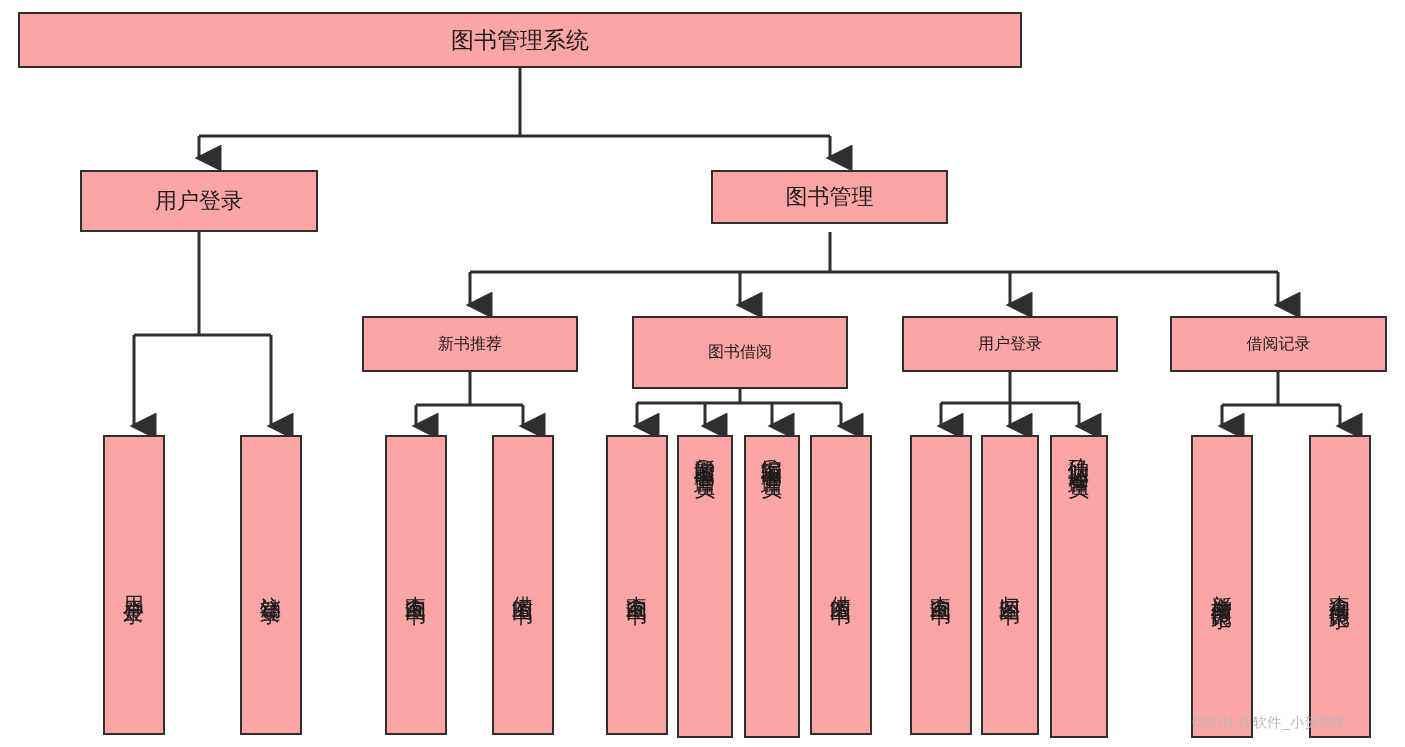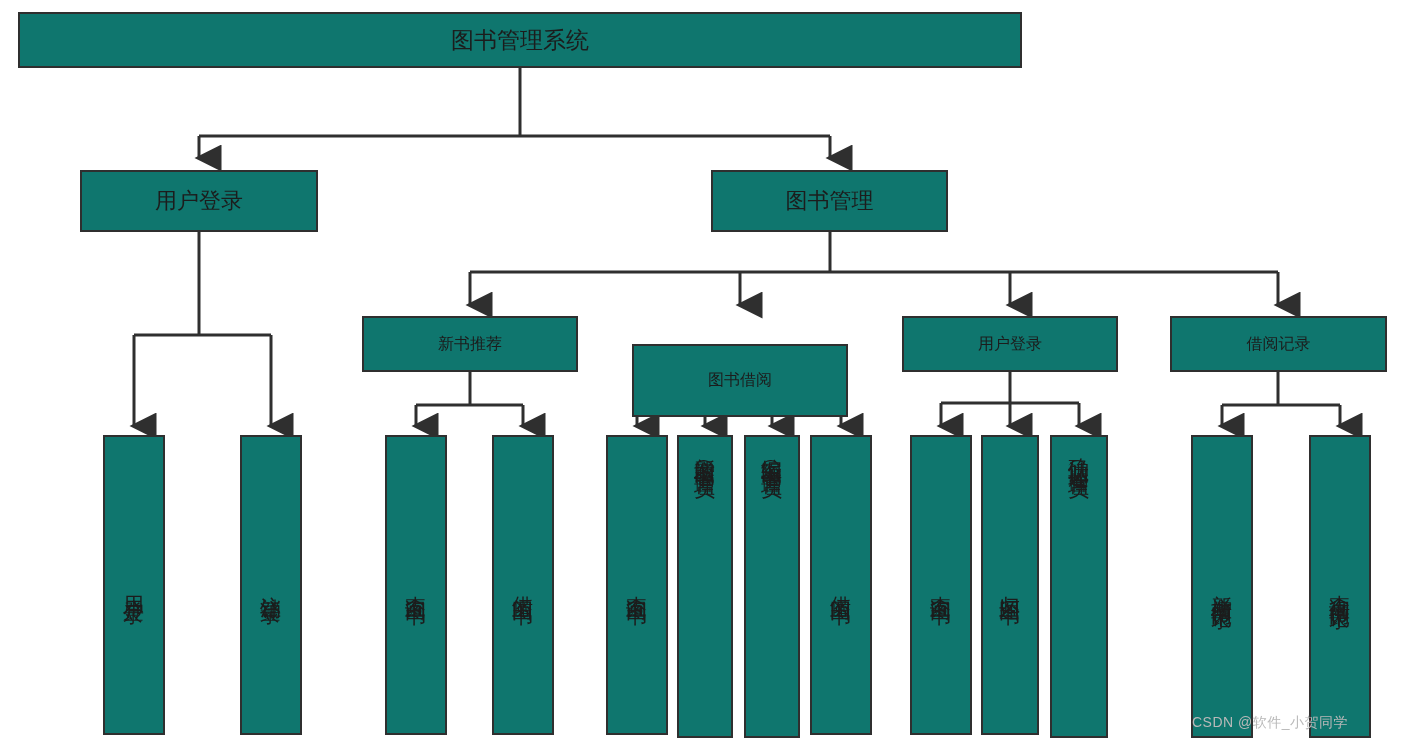--- a/index.html
+++ b/index.html
@@ -17,21 +17,21 @@
   }
   svg#wires {
     position: absolute;
     left: 0; top: 0;
     width: 1405px; height: 747px;
     pointer-events: none;
   }
   .node {
     position: absolute;
     border: 2.5px solid #2f2f2f;
-    background: #0f766e;
+    background: #fca5a5;
     display: flex;
     align-items: center;
     justify-content: center;
     color: #1c1c1c;
   }
   .node.level0 { font-size: 23px; }
   .node.level1 { font-size: 22px; }
   .node.level2 { font-size: 16px; }
   .node.leaf {
     font-size: 21px;
@@ -109,28 +109,28 @@
     </g>
   </svg>
 
   <div class="node level0" style="left:18px; top:12px; width:1004px; height:56px;">
     <span class="label">图书管理系统</span>
   </div>
 
   <div class="node level1" style="left:80px; top:170px; width:238px; height:62px;">
     <span class="label">用户登录</span>
   </div>
-  <div class="node level1" style="left:711px; top:170px; width:237px; height:62px;">
+  <div class="node level1" style="left:711px; top:170px; width:237px; height:54px;">
     <span class="label">图书管理</span>
   </div>
 
   <div class="node level2" style="left:362px; top:316px; width:216px; height:56px;">
     <span class="label">新书推荐</span>
   </div>
-  <div class="node level2" style="left:632px; top:316px; width:216px; height:73px;margin-top:28px;">
+  <div class="node level2" style="left:632px; top:316px; width:216px; height:73px;">
     <span class="label">图书借阅</span>
   </div>
   <div class="node level2" style="left:902px; top:316px; width:216px; height:56px;">
     <span class="label">用户登录</span>
   </div>
   <div class="node level2" style="left:1170px; top:316px; width:217px; height:56px;">
     <span class="label">借阅记录</span>
   </div>
 
   <div class="node leaf" style="left:103px; top:435px; width:62px; height:300px;">

